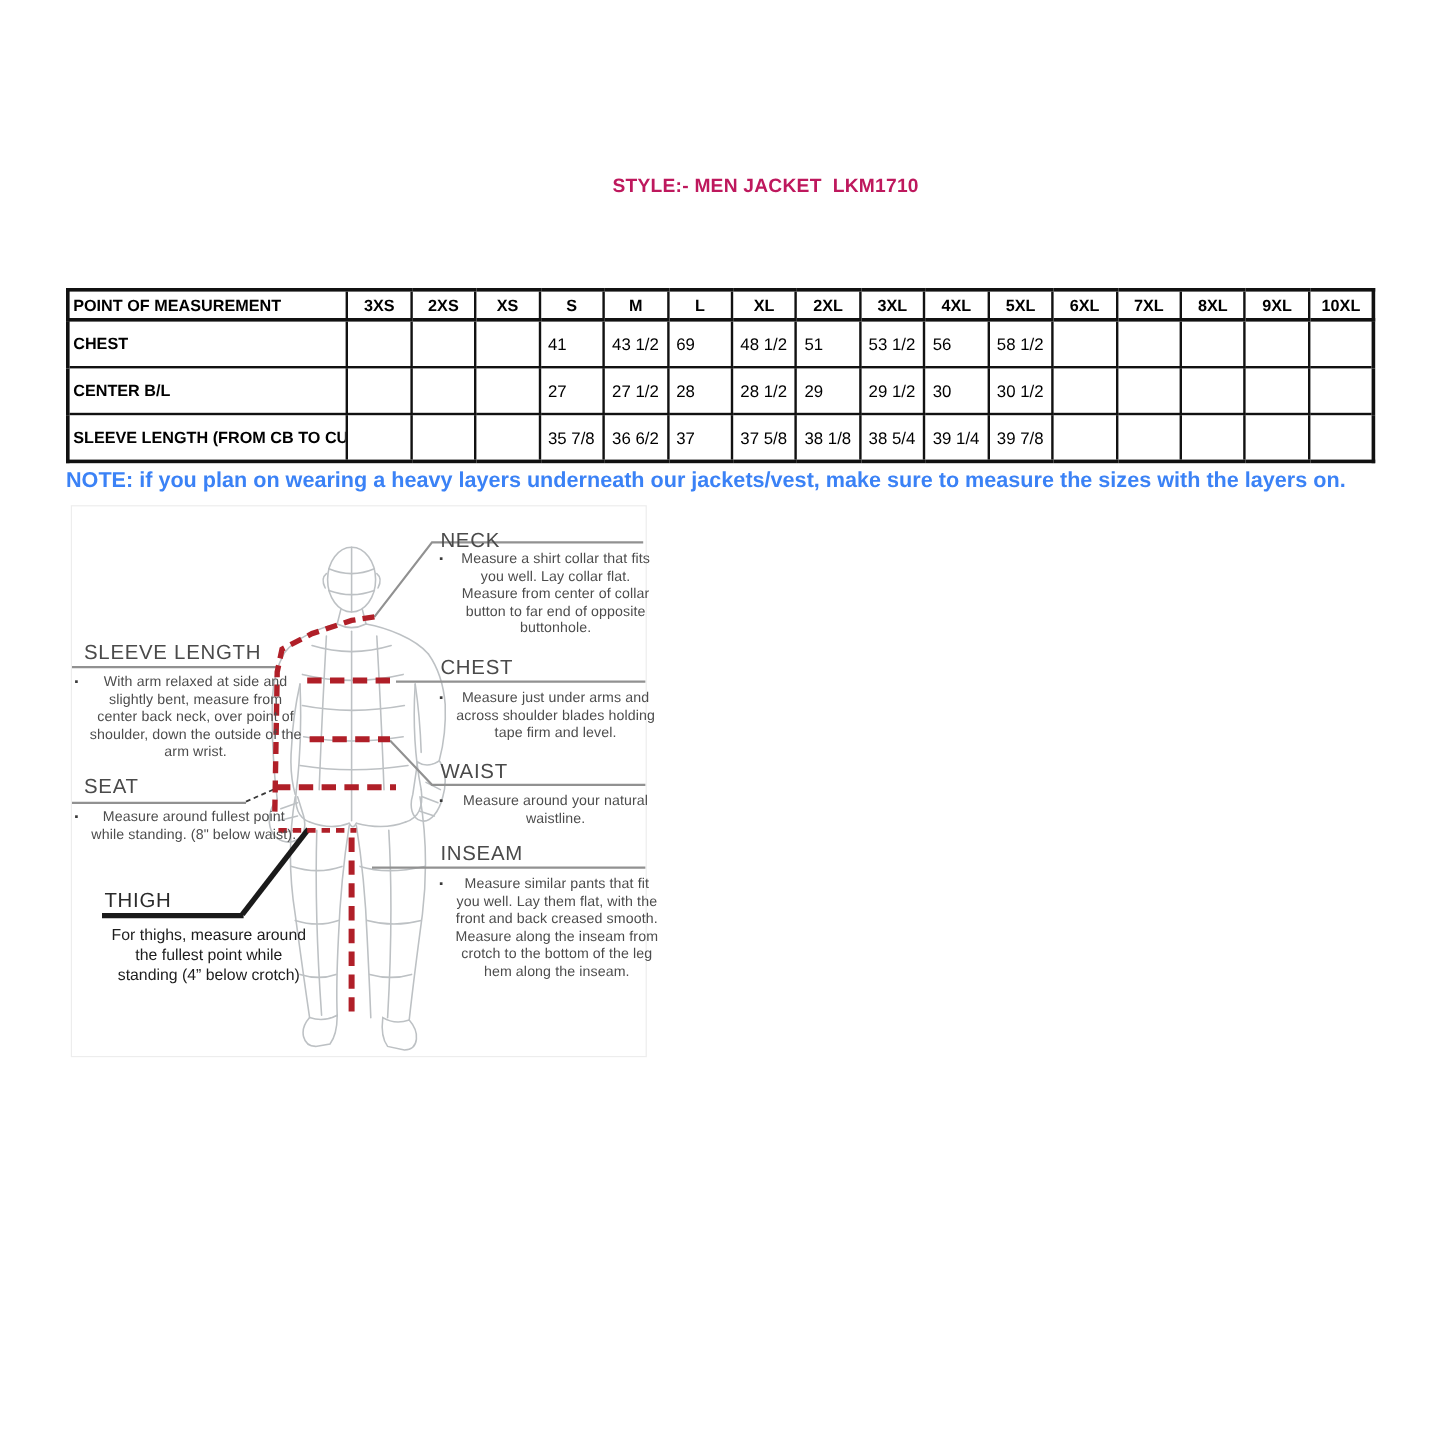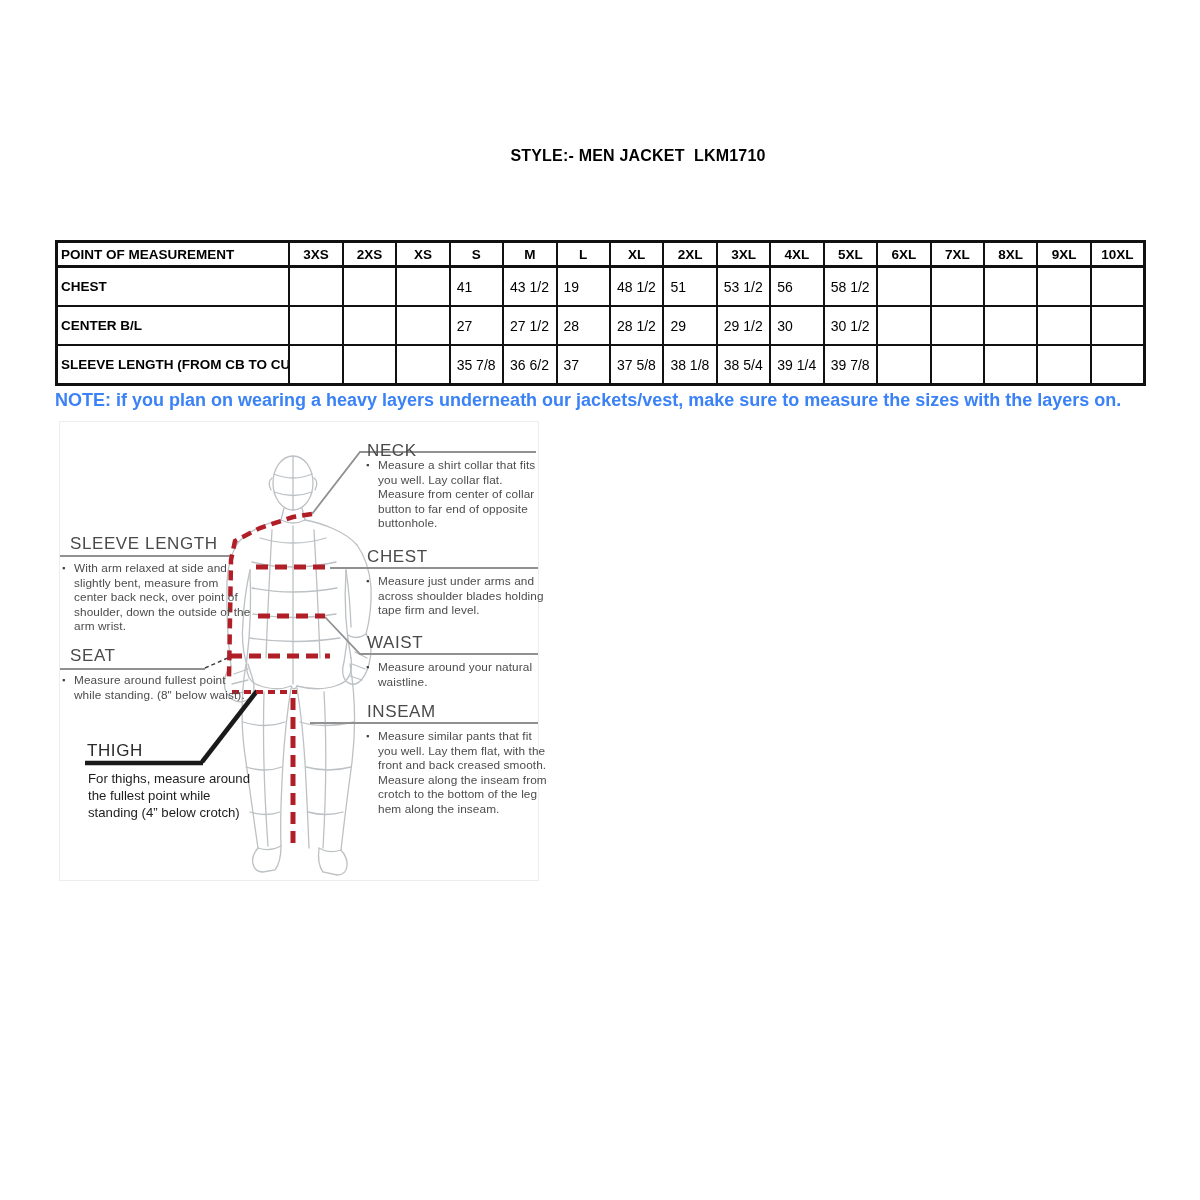--- a/index.html
+++ b/index.html
@@ -3,21 +3,21 @@
 <meta charset="utf-8">
 <style>
   html,body{margin:0;padding:0;background:#ffffff;}
   .page{
     position:relative;width:1200px;height:1200px;background:#ffffff;overflow:hidden;
     font-family:"Liberation Sans",sans-serif;color:#000;
   }
   
   .doc-title{
     position:absolute;top:147px;left:0;right:12px;text-align:center;padding-left:76px;
-    font-size:16px;font-weight:bold;letter-spacing:.2px;white-space:pre-wrap;color:#000000;margin-left:12px;
+    font-size:16px;font-weight:bold;letter-spacing:.2px;white-space:pre-wrap;color:#be185d;margin-left:12px;
   }
   
   .size-table{
     position:absolute;left:55px;top:240px;width:1091px;height:133px;
     border-collapse:collapse;table-layout:fixed;
   }
   .size-table col.label-col{width:21.4%;}
   .size-table th,.size-table td{
     border:2px solid #111;font-size:13.5px;overflow:hidden;white-space:nowrap;
   }
@@ -37,21 +37,21 @@
   }
   
   .diagram{position:absolute;left:59px;top:421px;width:478px;height:458px;border:1px solid #ededed;}
   .diagram svg{position:absolute;left:0;top:0;}
   .gsec-heading{
     position:absolute;font-size:17px;line-height:18px;color:#4a4a4a;
     letter-spacing:.6px;font-weight:normal;
   }
   .gsec-heading.dark{color:#2a2a2a;}
   .gsec-para{
-    position:absolute;font-size:11.8px;line-height:14.6px;color:#4c4c4c;letter-spacing:.1px;
+    position:absolute;font-size:11.8px;line-height:14.6px;color:#4c4c4c;letter-spacing:.1px;text-align:center;
   }
   .gsec-para.bulleted{padding-left:13px;}
   .gsec-para.bulleted::before{content:"▪";position:absolute;left:1px;top:0;font-size:9px;color:#3a3a3a;}
   .gsec-para.thigh-style{font-size:13.2px;line-height:17px;color:#1d1d1d;letter-spacing:0;}
 </style>
 </head>
 <body>
 
 <div class="page">
 
@@ -99,21 +99,21 @@
         </tr>
       </thead>
       <tbody>
         <tr>
           <th>CHEST</th>
           <td></td>
           <td></td>
           <td></td>
           <td>41</td>
           <td>43 1/2</td>
-          <td>19</td>
+          <td>69</td>
           <td>48 1/2</td>
           <td>51</td>
           <td>53 1/2</td>
           <td>56</td>
           <td>58 1/2</td>
           <td></td>
           <td></td>
           <td></td>
           <td></td>
           <td></td>

